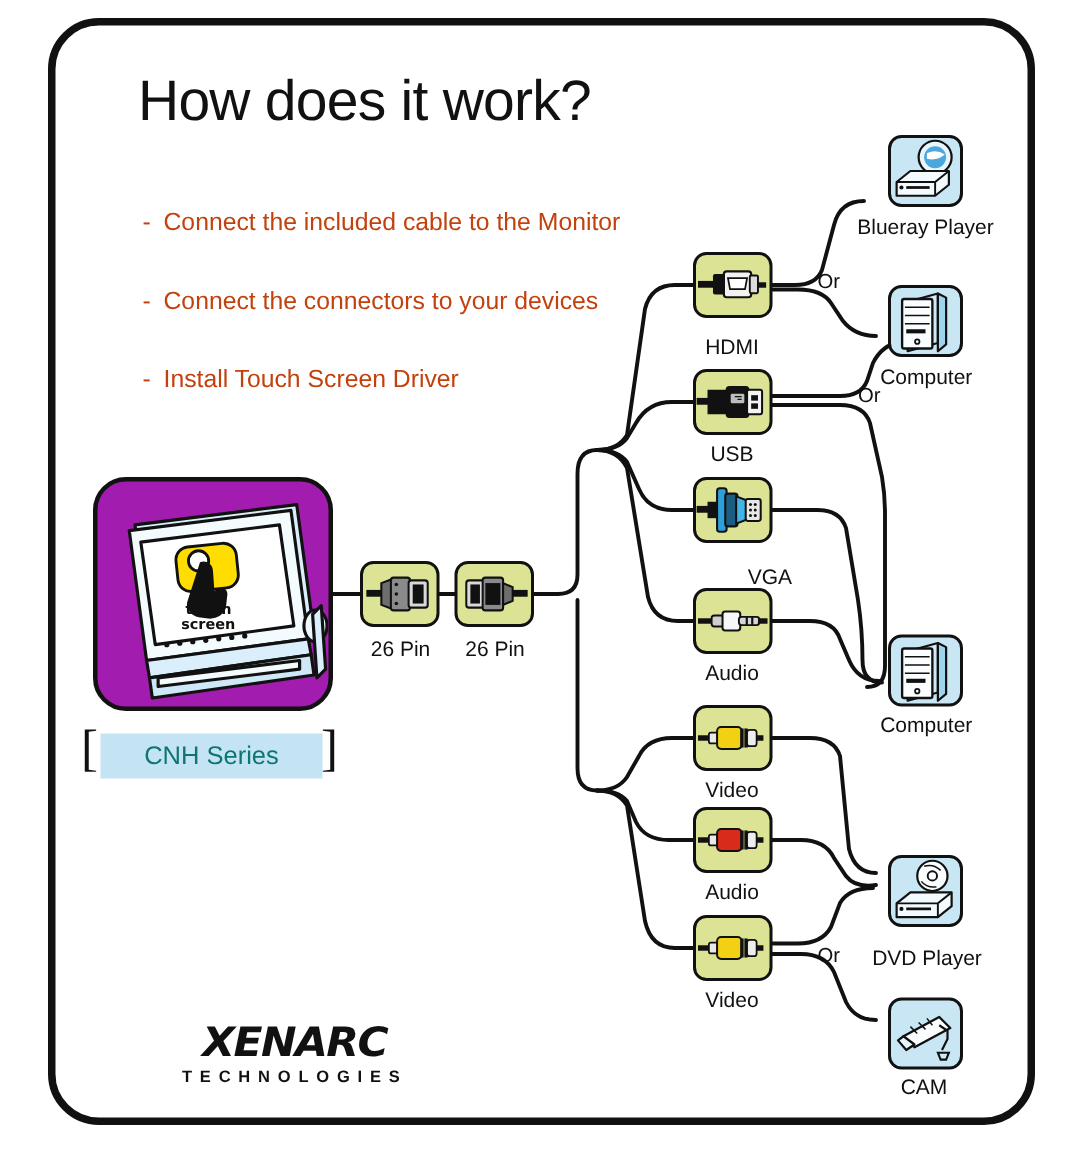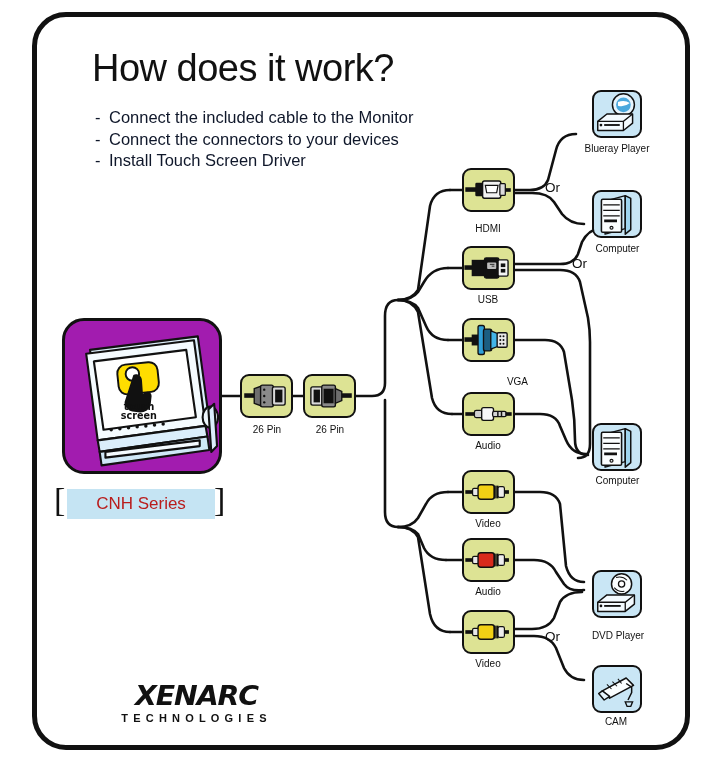--- a/index.html
+++ b/index.html
@@ -3,41 +3,41 @@
 <meta charset="utf-8">
 <style>
   html,body{margin:0;padding:0;background:#fff;}
   body{width:720px;height:767px;font-family:"Liberation Sans",sans-serif;color:#000;overflow:hidden;}
   #stage{position:relative;width:720px;height:767px;text-decoration:underline;}
 
   .frame{position:absolute;left:32px;top:12px;width:658px;height:738px;border:5px solid #111;border-radius:34px;box-sizing:border-box;background:#fff;}
 
   .title{position:absolute;left:92px;top:47px;font-size:38px;font-weight:400;letter-spacing:-0.5px;color:#111;}
   .bullets{position:absolute;left:95px;top:107px;width:380px;}
-  .bullet{font-size:16.5px;line-height:21.5px;color:#0f172a;white-space:nowrap;}
+  .bullet{font-size:16.5px;line-height:21.5px;color:#c2410c;white-space:nowrap;margin-top:31px;}
   .bullet .dash{display:inline-block;width:14px;}
 
   
   .monitor-card{position:absolute;left:62px;top:318px;width:160px;height:156px;background:#a21caf;border:3px solid #111;border-radius:22px;box-sizing:border-box;overflow:hidden;}
   .series-band{position:absolute;left:67px;top:489px;width:148px;height:30px;background:#c5e4f3;}
-  .series-text{position:absolute;left:67px;top:489px;width:148px;height:30px;line-height:30px;text-align:center;font-size:17px;color:#b91c1c;}
+  .series-text{position:absolute;left:67px;top:489px;width:148px;height:30px;line-height:30px;text-align:center;font-size:17px;color:#0f766e;}
   .brk{position:absolute;font-size:34px;line-height:30px;color:#111;font-weight:300;font-family:"Liberation Serif",serif;}
   .brk.l{left:54px;top:485px;}
   .brk.r{left:214px;top:485px;}
 
   .logo{position:absolute;left:114px;top:680px;width:165px;text-align:center;}
   .logo-main{font-size:27px;font-weight:bold;font-style:italic;letter-spacing:-1px;color:#111;font-family:"DejaVu Sans",sans-serif;transform:scaleX(1.05);}
   .logo-sub{font-size:11px;font-weight:bold;letter-spacing:5.2px;color:#111;margin-top:1px;}
 
   
   .tile{position:absolute;box-sizing:border-box;}
   .tile.conn{width:53px;height:44px;background:#dde394;border:2.5px solid #111;border-radius:9px;}
   .tile.dev{width:50px;height:48px;background:#c9e6f5;border:2.5px solid #111;border-radius:9px;}
   .tile svg{display:block;width:100%;height:100%;}
-  .cap{position:absolute;font-size:10px;color:#111;text-align:center;white-space:nowrap;}
+  .cap{position:absolute;font-size:14px;color:#111;text-align:center;white-space:nowrap;}
   .orlbl{position:absolute;font-size:13.5px;color:#111;}
 
   #wires{position:absolute;left:0;top:0;width:720px;height:767px;pointer-events:none;}
   #wires path{fill:none;stroke:#111;stroke-width:2.6;stroke-linecap:round;}
 </style>
 </head>
 <body>
 
 <div id="stage">
 

